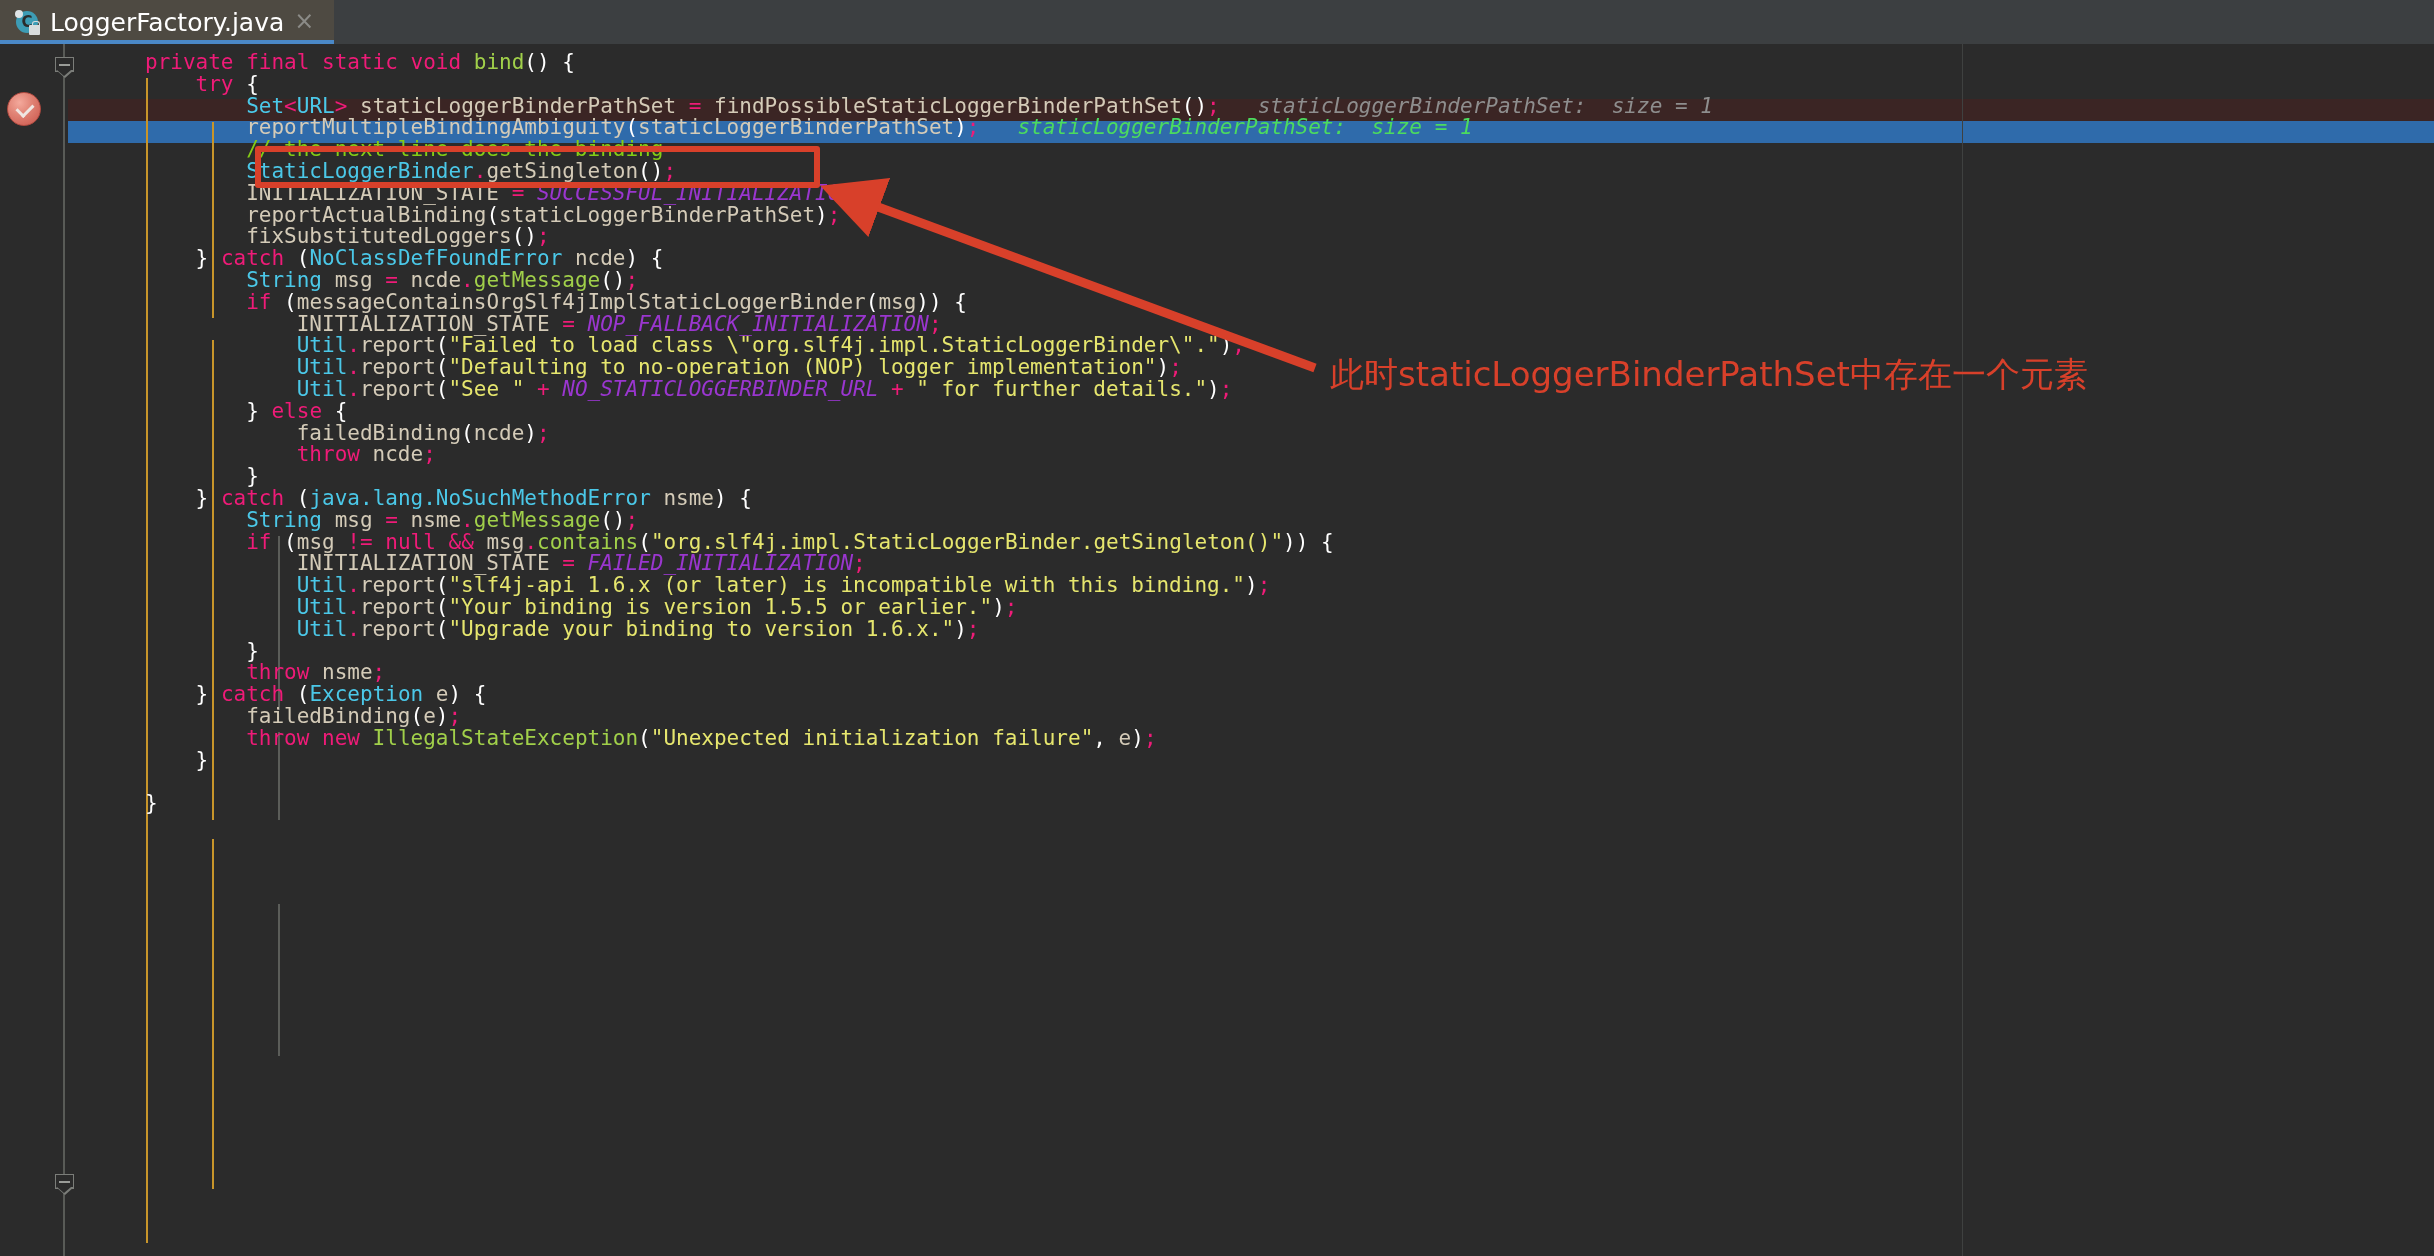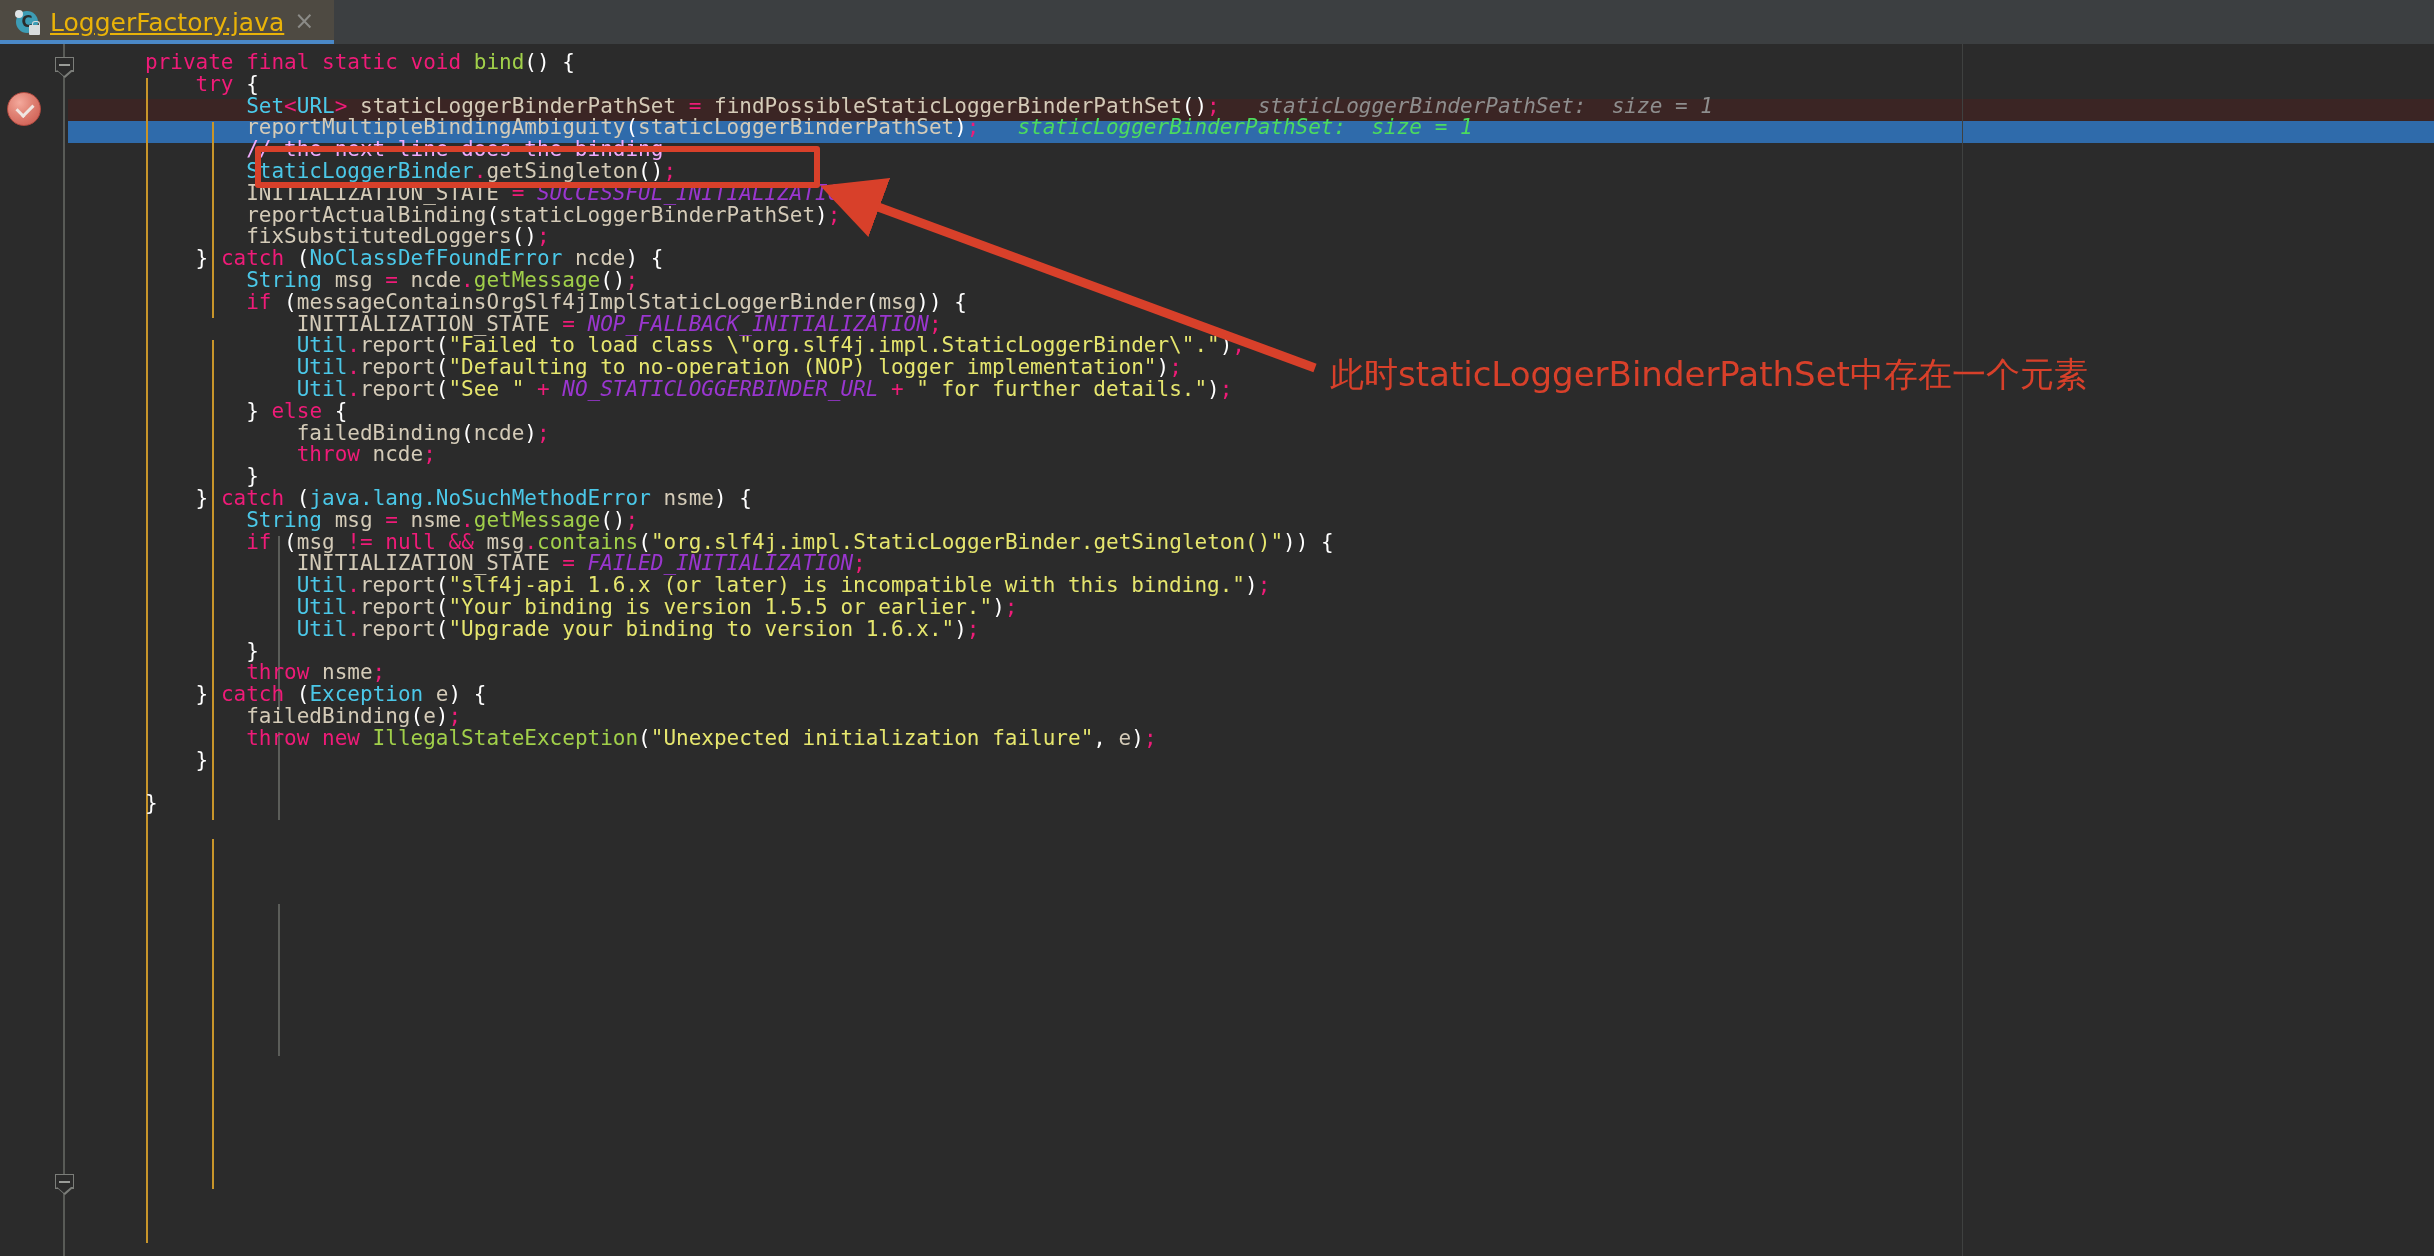--- a/index.html
+++ b/index.html
@@ -44,21 +44,21 @@
     position:absolute; right:0px; bottom:0px; width:11px; height:10px;
     background:#d8dcdd; border-radius:1px;
   }
   .tab-icon .lock:before {
     content:""; position:absolute; left:2.5px; top:-4px;
     width:6px; height:6px; border:1.6px solid #d8dcdd;
     border-bottom:none; border-radius:3px 3px 0 0;
   }
   .tab-title {
     font:25px "DejaVu Sans","Liberation Sans",sans-serif;
-    color:#eab308; white-space:nowrap;text-decoration:underline;
+    color:#ffffff; white-space:nowrap;
   }
   .tab-close {
     font:24px "DejaVu Sans","Liberation Sans",sans-serif;
     color:#8b8b87; line-height:1; padding-bottom:3px;
   }
 
   
   .editor {
     position:absolute; left:0; top:44px;
     width:2434px; height:1212px;
@@ -138,21 +138,21 @@
   }
   .iguide.gray { background:#5b5d59; }
 
   
   .kw    { color:#ef1b78; }          
   .mtd   { color:#a1d04a; }          
   .cls   { color:#4bc8e8; }          
   .id    { color:#d4cbb8; }          
   .str   { color:#e6e66e; }          
   .cnst  { color:#9a36cf; font-style:italic; }  
-  .cmt   { color:#f0abfc; }          
+  .cmt   { color:#84cc16; }          
   .punc  { color:#ffffff; }          
   .semi  { color:#ef1b78; }
   .dbg   { color:#8e8e8e; font-style:italic; }      
   .dbg-g { color:#4cdb5f; font-style:italic; }      
 
   
   .overlay { position:absolute; left:0; top:0; width:2434px; height:1256px; pointer-events:none; }
   .red-rect {
     position:absolute;
     border:6px solid #d8402a;

